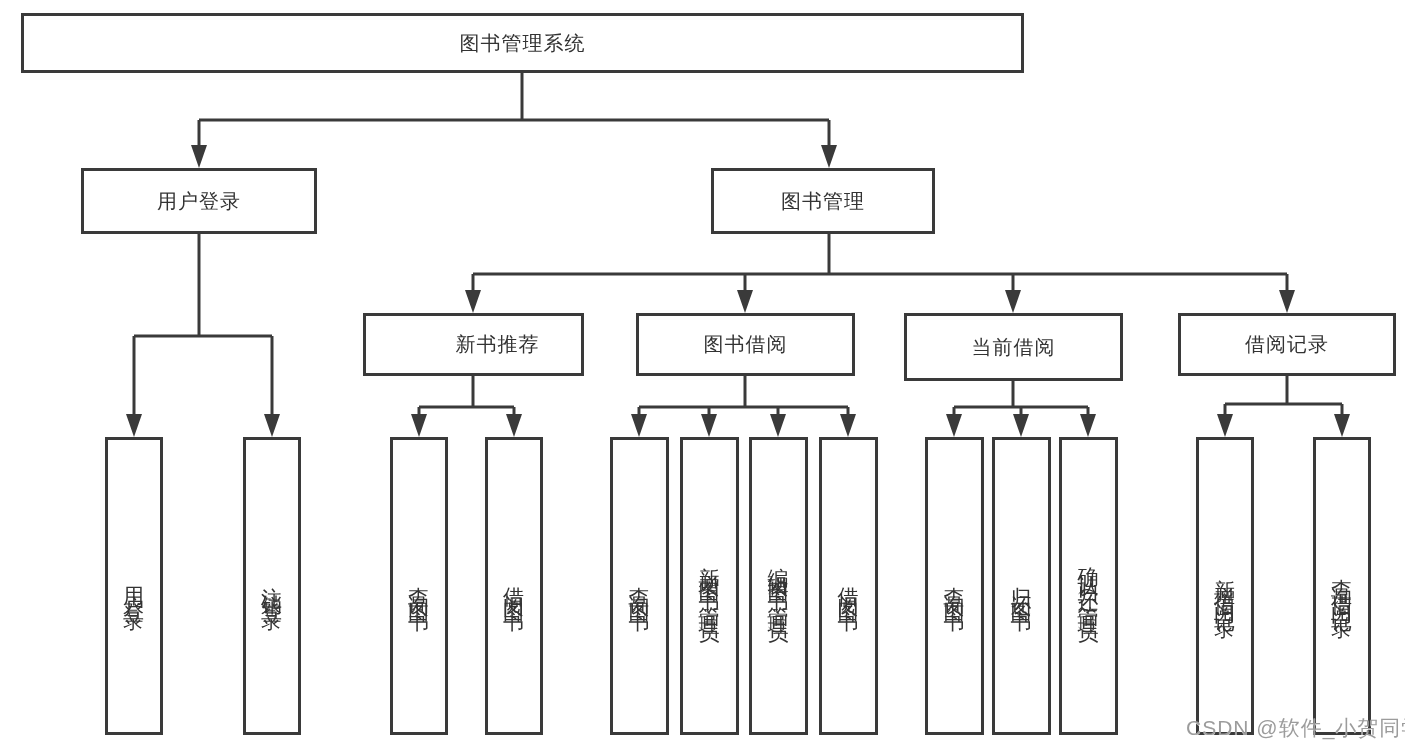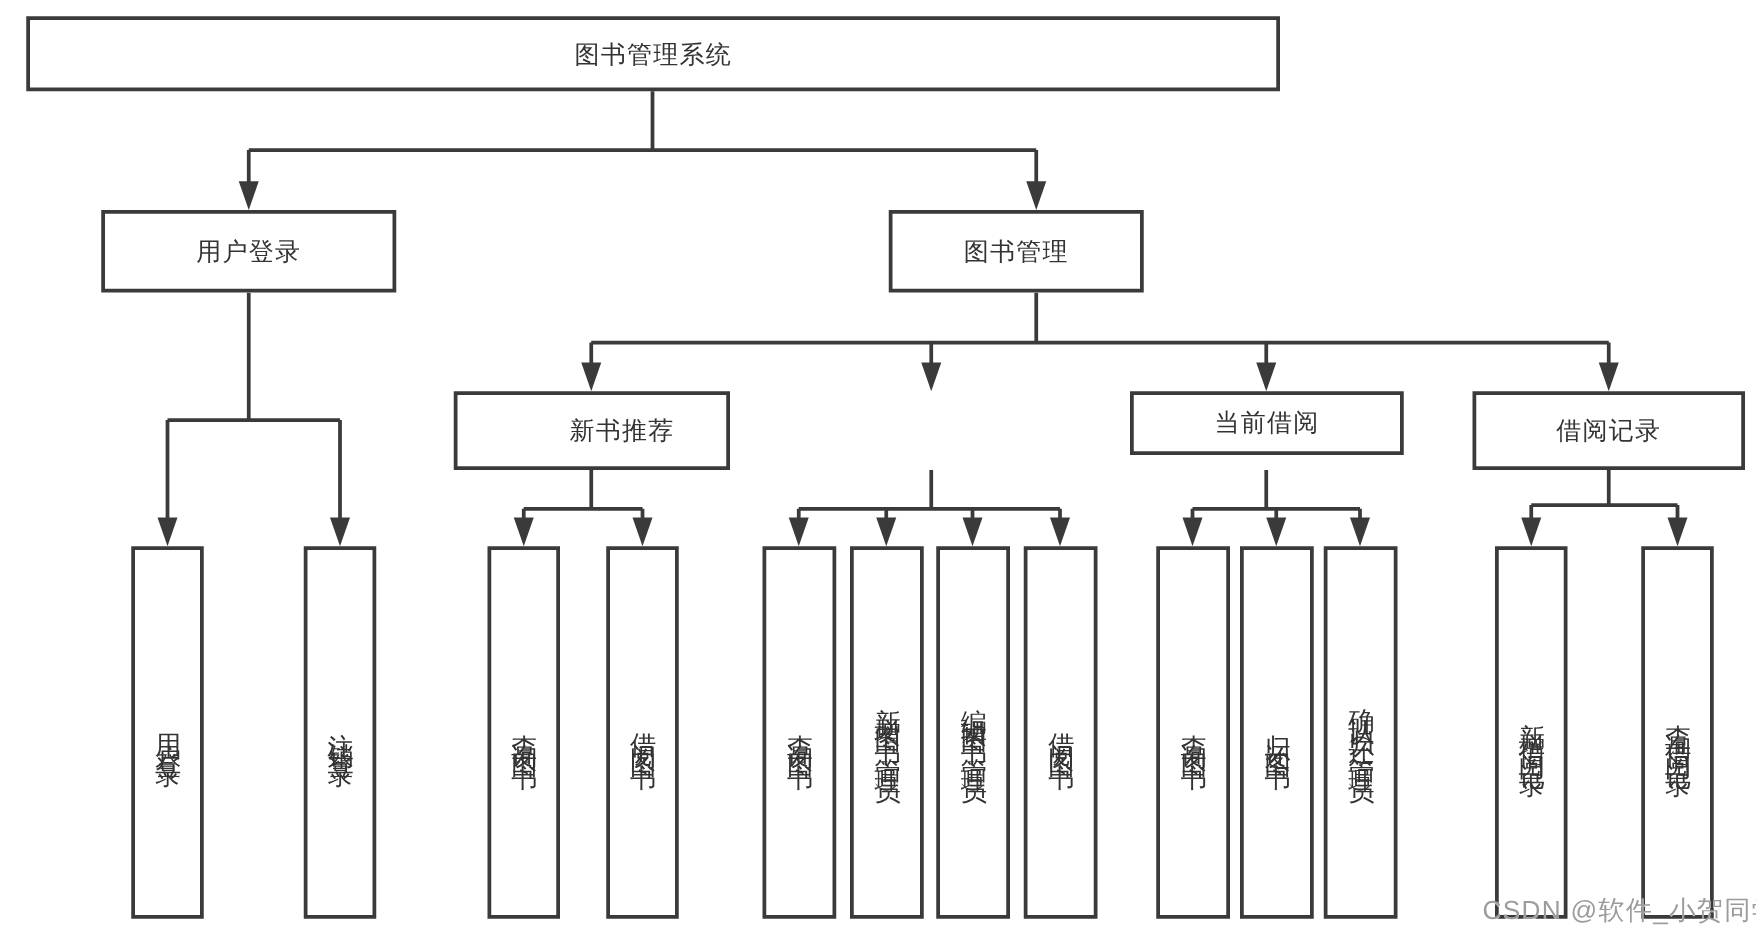--- a/index.html
+++ b/index.html
@@ -125,28 +125,31 @@
       <polygon points="1334,414 1350,414 1342,437"></polygon>
   </svg>
 
   <div class="box h" style="left:21px; top:13px; width:1003px; height:60px;">
     <span>图书管理系统</span>
   </div>
 
   <div class="box h" style="left:81px; top:168px; width:236px; height:66px;">
     <span>用户登录</span>
   </div>
-  <div class="box h" style="left:711px; top:168px; width:204px; height:66px;">
+  <div class="box h" style="left:711px; top:168px; width:224px; height:66px;">
     <span>图书管理</span>
   </div>
 
   <div class="box h" style="left:363px; top:313px; width:221px; height:63px;padding-left:48px;">
     <span>新书推荐</span>
   </div>
-  <div class="box h" style="left:904px; top:313px; width:219px; height:51px;">
+  <div class="box h" style="left:636px; top:313px; width:219px; height:63px;">
+    <span>图书借阅</span>
+  </div>
+  <div class="box h" style="left:904px; top:313px; width:219px; height:68px;">
     <span>当前借阅</span>
   </div>
   <div class="box h" style="left:1178px; top:313px; width:218px; height:63px;">
     <span>借阅记录</span>
   </div>
 
   <div class="box v" style="left:105px; top:437px; width:58px; height:298px;">
     <span>用户登录</span>
   </div>
   <div class="box v" style="left:243px; top:437px; width:58px; height:298px;">

